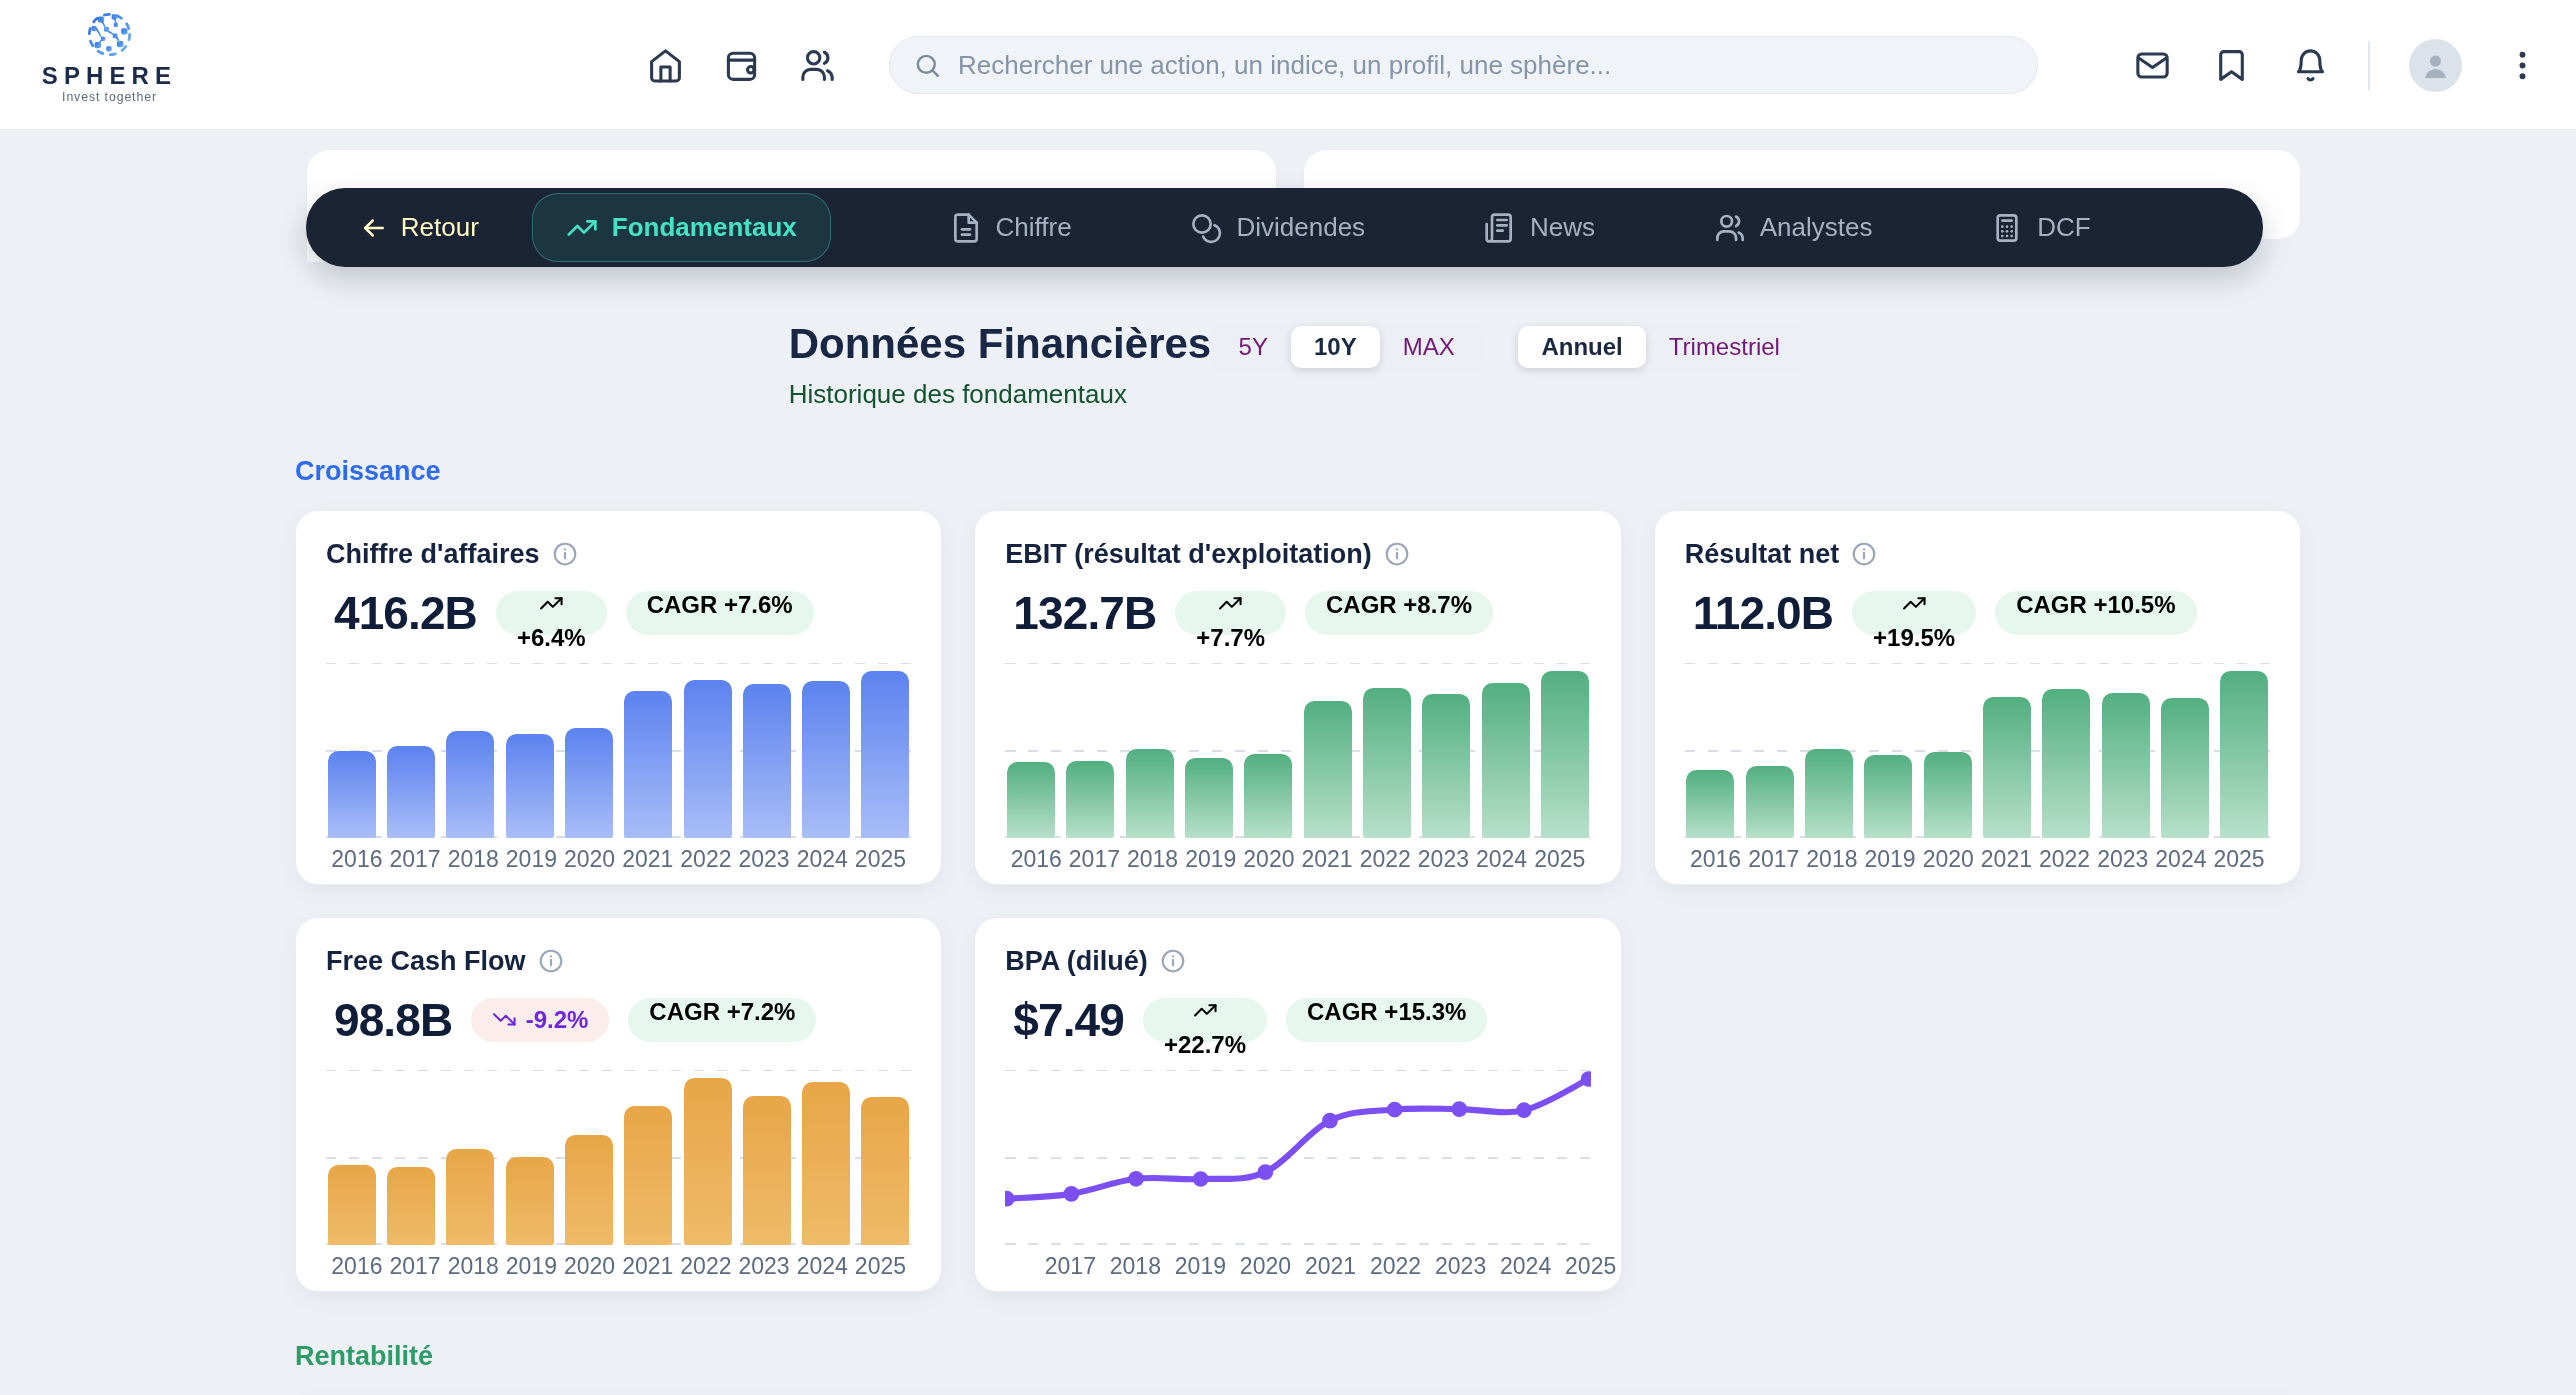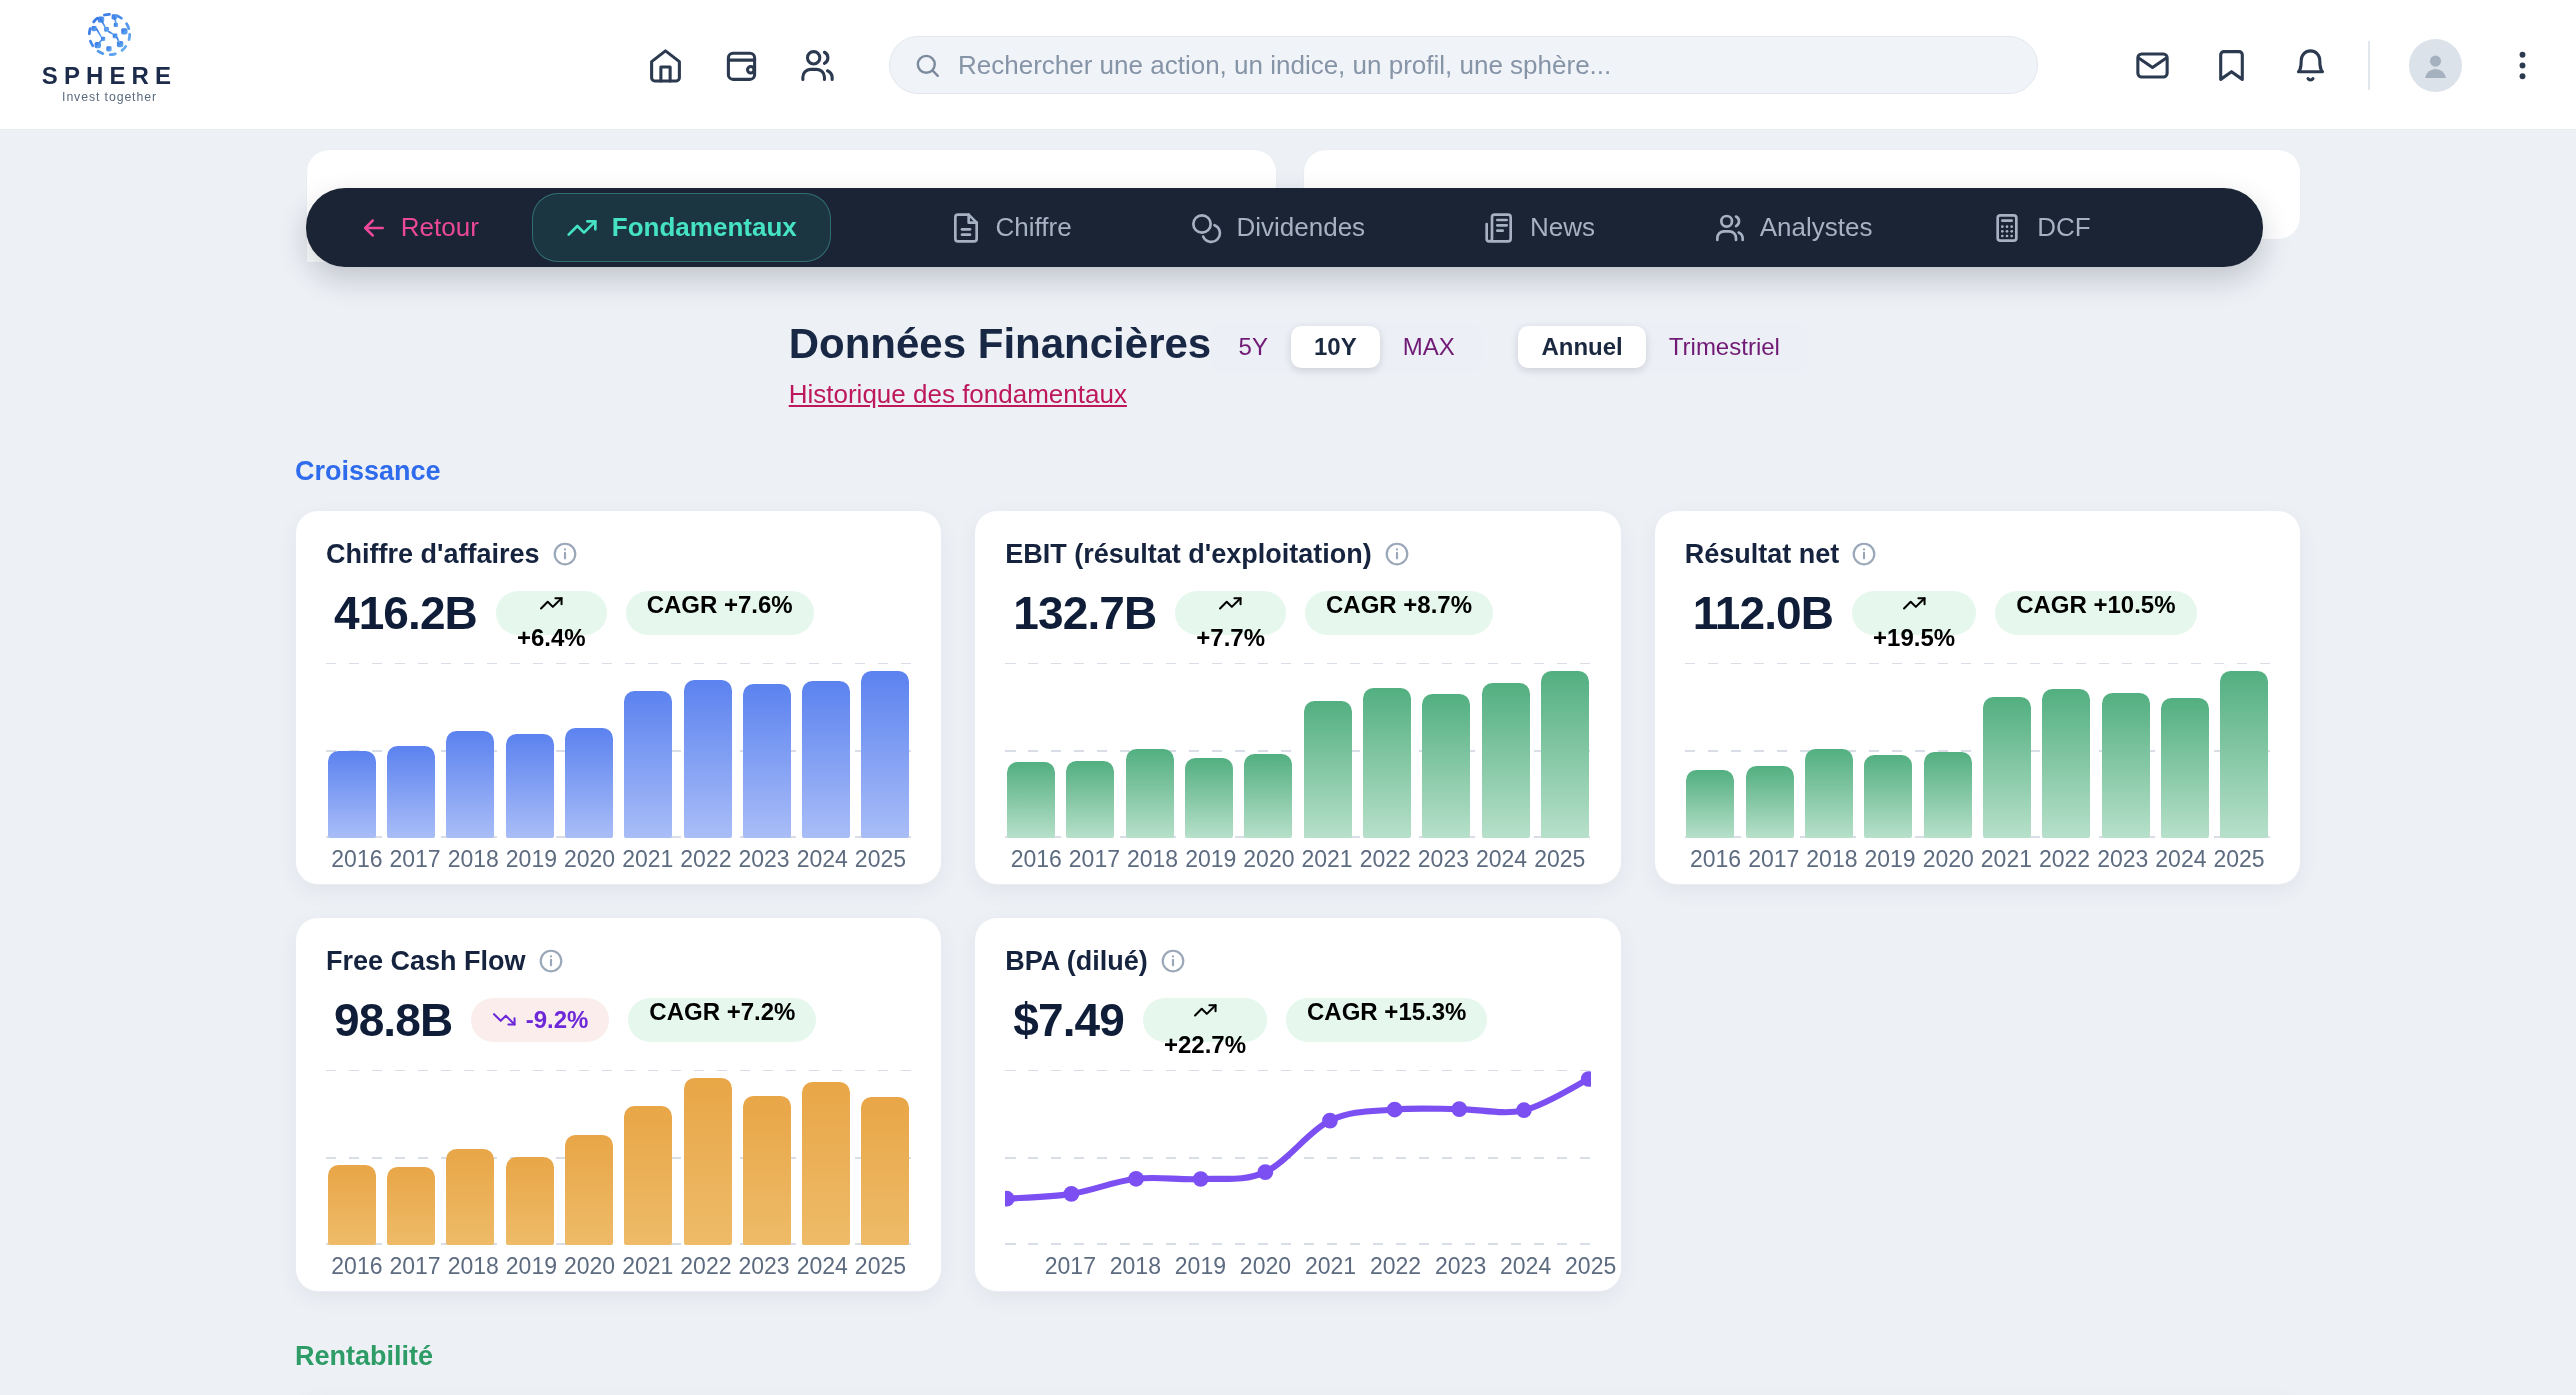--- a/index.html
+++ b/index.html
@@ -37,31 +37,31 @@
   
   .content { width:2006px; margin-left:295px; }
 
   .nav-zone { position:relative; height:117px; margin-top:19px; }
   .peek { position:absolute; background:#fff; border:0.9px solid #eaeef3; }
   .peek-left  { left:10.5px;  width:971px; height:114px; top:0; border-radius:23px 23px 0 0; }
   .peek-right { left:1008px; width:998px; height:91px; top:0; border-radius:23px; }
   .tabbar { position:absolute; top:39px; left:10.5px; width:1957px; height:79px; background:#1a2434;
             border-radius:39px; display:flex; align-items:center; padding:0 53px 0 47px;
             box-shadow:0 12.3px 30px rgba(15,23,42,.20); }
-  .back { display:flex; gap:12.3px; align-items:center; color:#ec4899; font-size:26px; background:none; border:none; }
+  .back { display:flex; gap:12.3px; align-items:center; color:#fef9c3; font-size:26px; background:none; border:none; }
   .back svg { width:30px; height:30px; }
   .tab { display:flex; gap:14px; align-items:center; font-size:26px; color:#a6b1c2; background:none; border:none; padding:0; }
   .tab svg { width:32px; height:32px; }
   .tab.active { background:rgba(45,212,191,0.10); border:1.8px solid rgba(94,234,212,0.32); border-radius:26px;
                 color:#45e3c4; padding:17.5px 33px; font-weight:bold; margin-left:47px; }
   .tab-rest { flex:1; display:flex; justify-content:space-evenly; align-items:center; }
 
   .page-head { display:flex; justify-content:center; align-items:flex-start; margin-top:54px; }
   .page-head h1 { font-size:42px; margin:0; color:#182743; font-weight:bold; }
-  .page-head p { font-size:26px; color:#be185d; margin:10.5px 0 0;text-decoration:underline; }
+  .page-head p { font-size:26px; color:#14532d; margin:10.5px 0 0; }
   .toggles { display:flex; gap:32px; margin-top:1.8px; }
   .segmented { background:#eceff5; border-radius:14px; padding:4.4px; display:flex; align-items:center; height:51px; }
   .seg-opt { font-size:24px; color:#701a75; padding:0 23px; height:42px; display:flex; align-items:center;
              border-radius:10.5px; background:transparent; border:none; font-weight:400; }
   .seg-opt.active { background:#fff; color:#1b2940; box-shadow:0 2.6px 8.8px rgba(16,24,40,.14); font-weight:bold; }
 
   .section { font-size:27px; font-weight:bold; margin:46px 0 23px; }
   .section.growth { color:#2f6bed; }
   .section.profitability { color:#2d9c66; margin-top:49px; }
 

